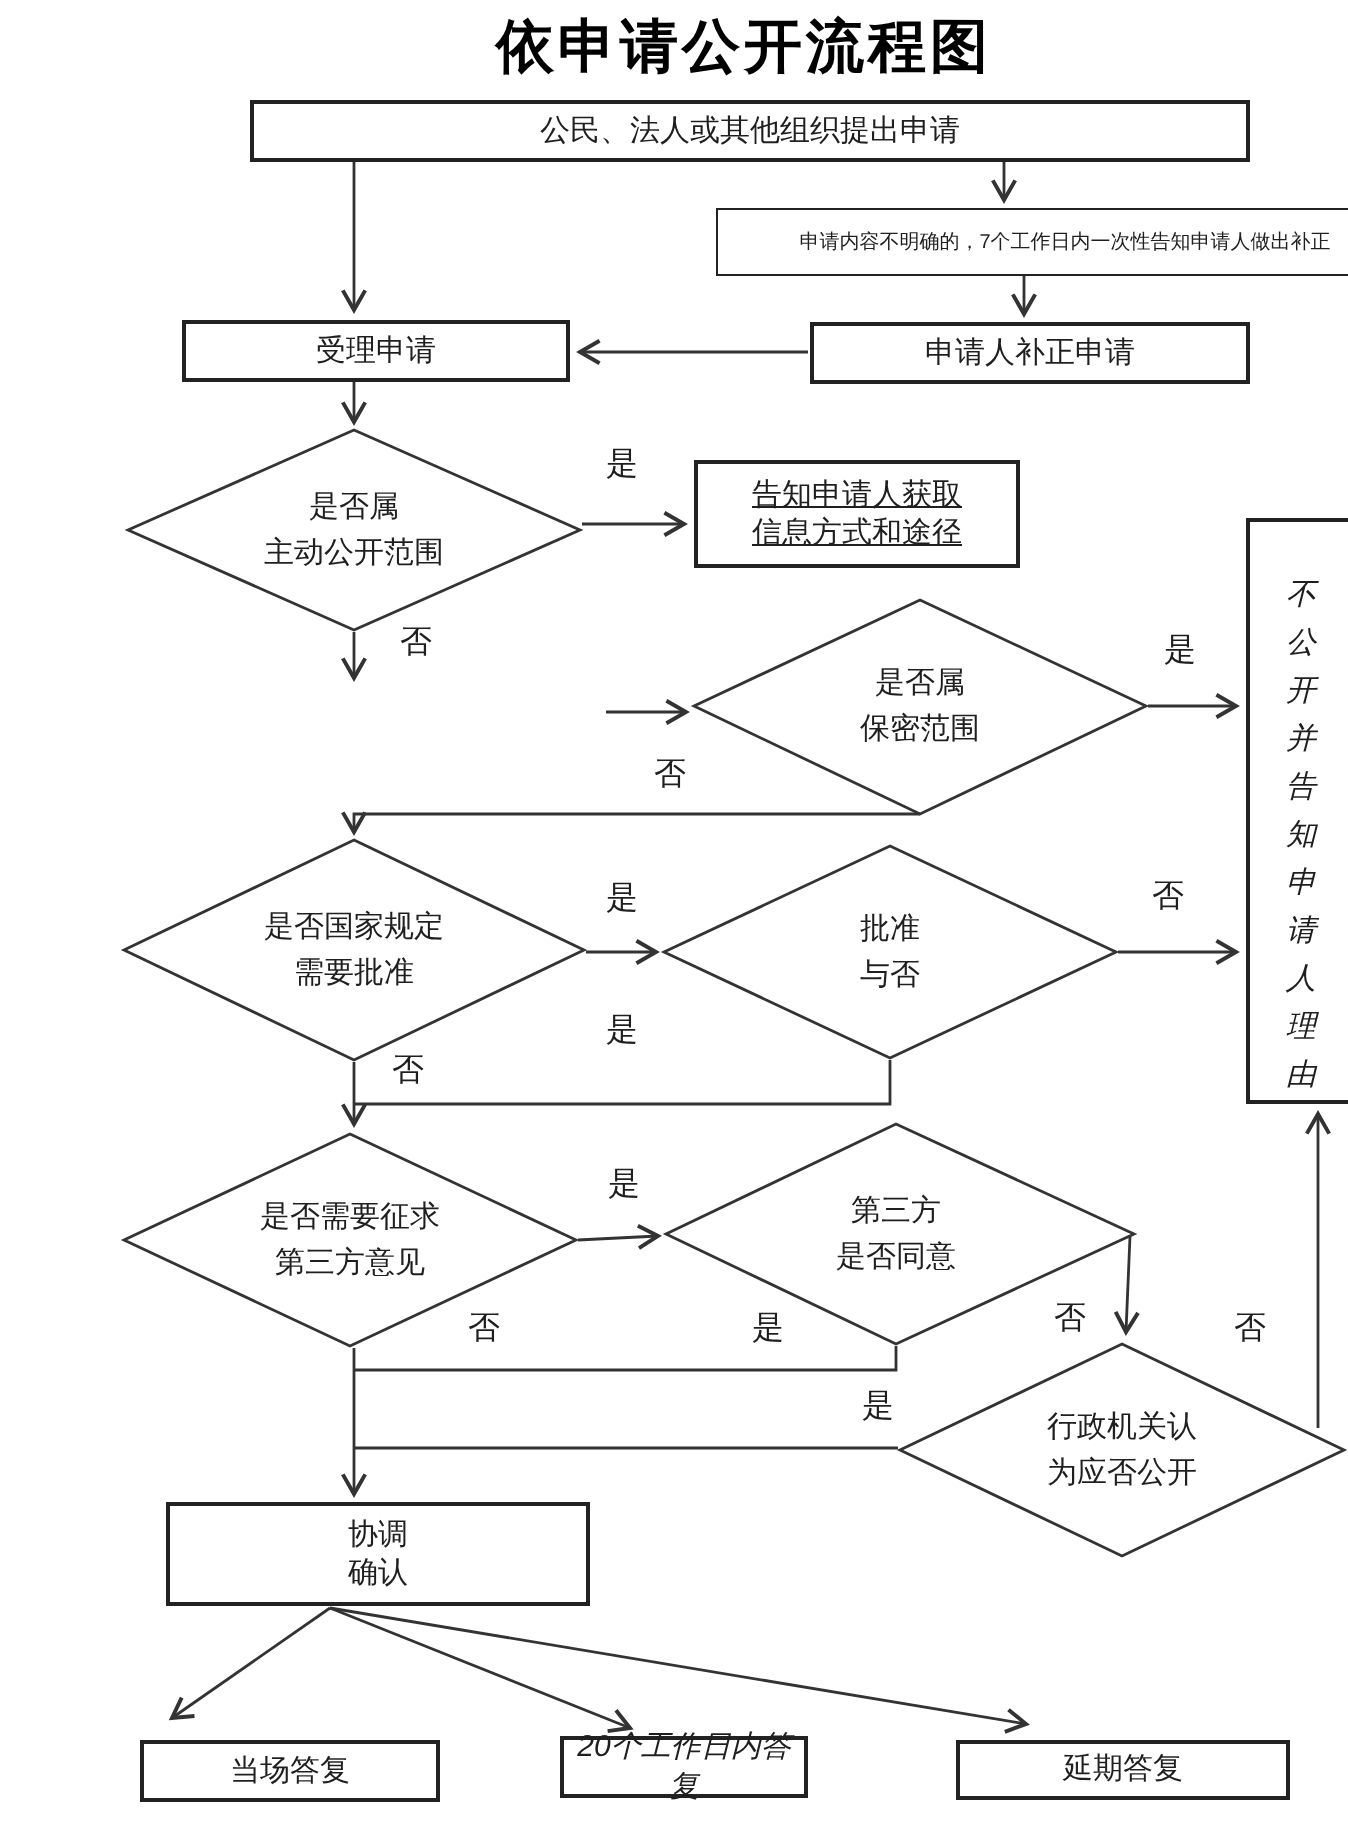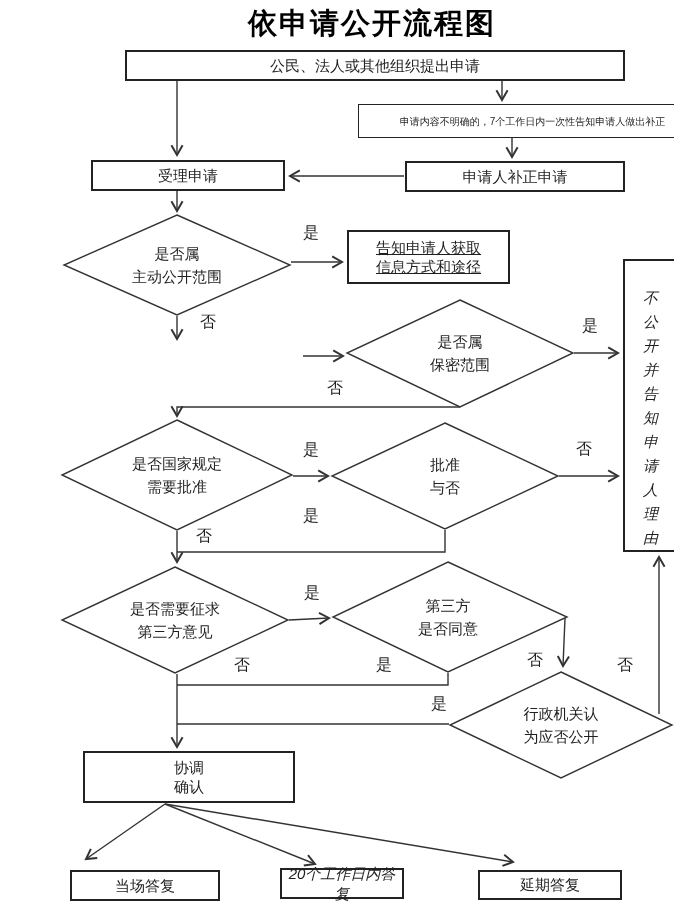--- a/index.html
+++ b/index.html
@@ -103,21 +103,21 @@
 
   <div class="rnode twoline" style="left:48px;top:751px;width:212px;height:52px;">
     <div>协调</div>
     <div>确认</div>
   </div>
 
   <div class="rnode" style="left:35px;top:870px;width:150px;height:31px;">当场答复</div>
 
   <div class="rnode" style="left:245px;top:868px;width:124px;height:31px;font-style:italic;">20个工作日内答复</div>
 
-  <div class="rnode" style="left:443px;top:870px;width:144px;height:30px;text-align:center;">延期答复</div>
+  <div class="rnode" style="left:443px;top:870px;width:167px;height:30px;text-align:center;">延期答复</div>
 
   <div class="dlabel" style="left:142px;top:265px;">
     <div>是否属</div>
     <div>主动公开范围</div>
   </div>
   <div class="dlabel" style="left:425px;top:353px;">
     <div>是否属</div>
     <div>保密范围</div>
   </div>
   <div class="dlabel" style="left:142px;top:475px;">

